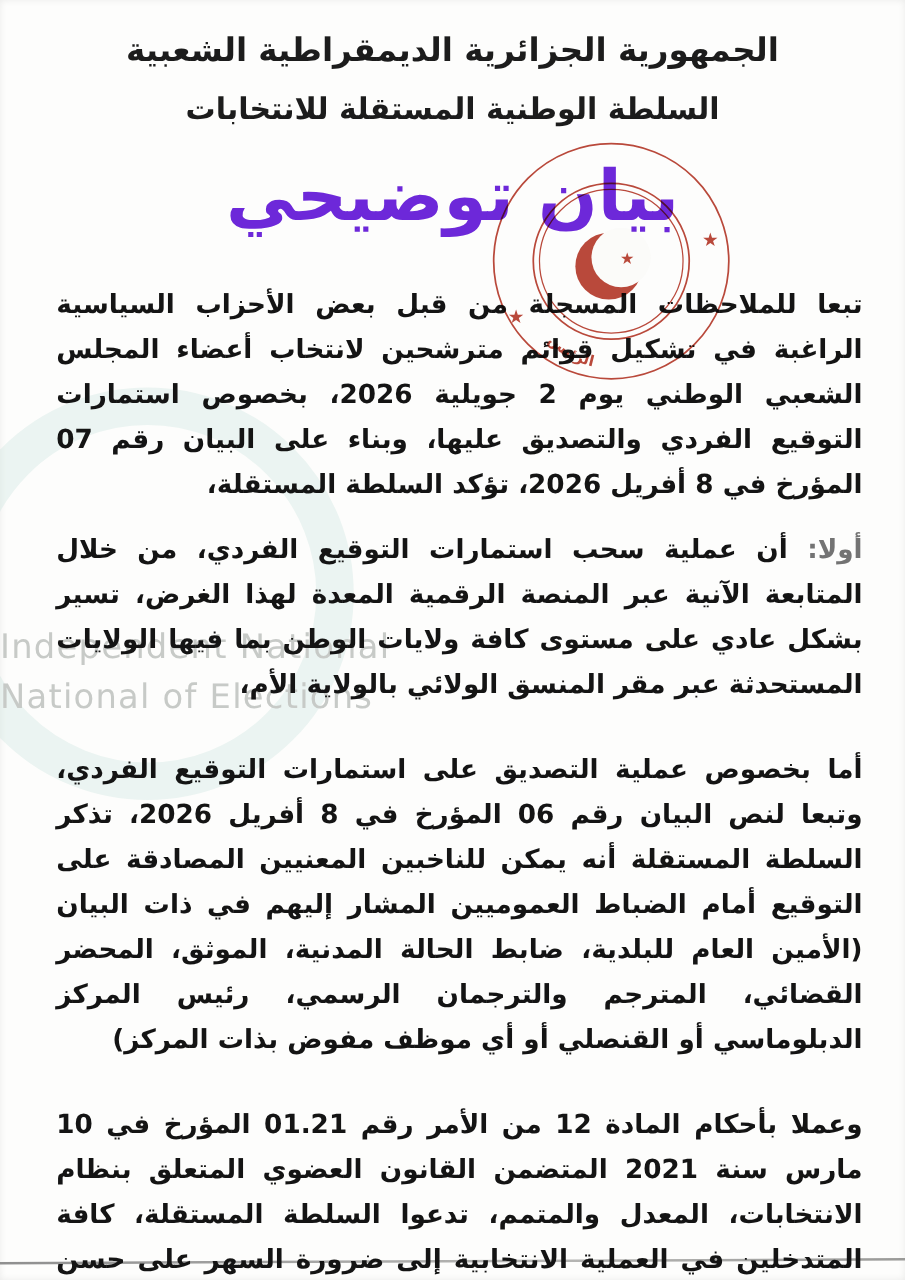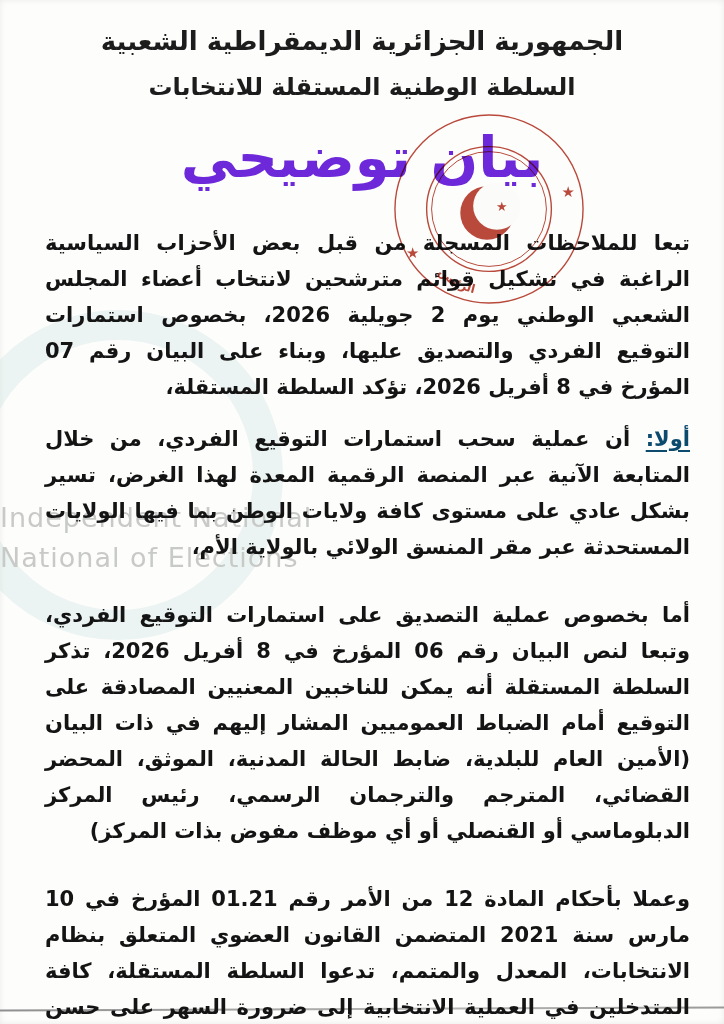--- a/index.html
+++ b/index.html
@@ -40,22 +40,21 @@
     margin-top:28px;
     padding:0 34px 0 45px;
     direction:rtl;
     text-align:justify;
     color:#141414;
     font-size:21px;font-weight:700;line-height:36px;
   }
   .body-text p{margin:0 0 16px 0;}
   .body-text p.gap{margin-top:32px;}
   .marker{
-    color:#0c4a6e;
-    text-decoration:underline;
+    color:#737373;
     text-decoration-thickness:1.5px;
     text-underline-offset:4px;
   }
   
   .scan-line{
     position:absolute;left:0;right:0;top:1008px;height:2px;z-index:1;
     background:linear-gradient(to right,#8f8f8f,#b7b7b5 60%,#9a9a98);
     transform:rotate(-0.25deg);
   }
 </style>

